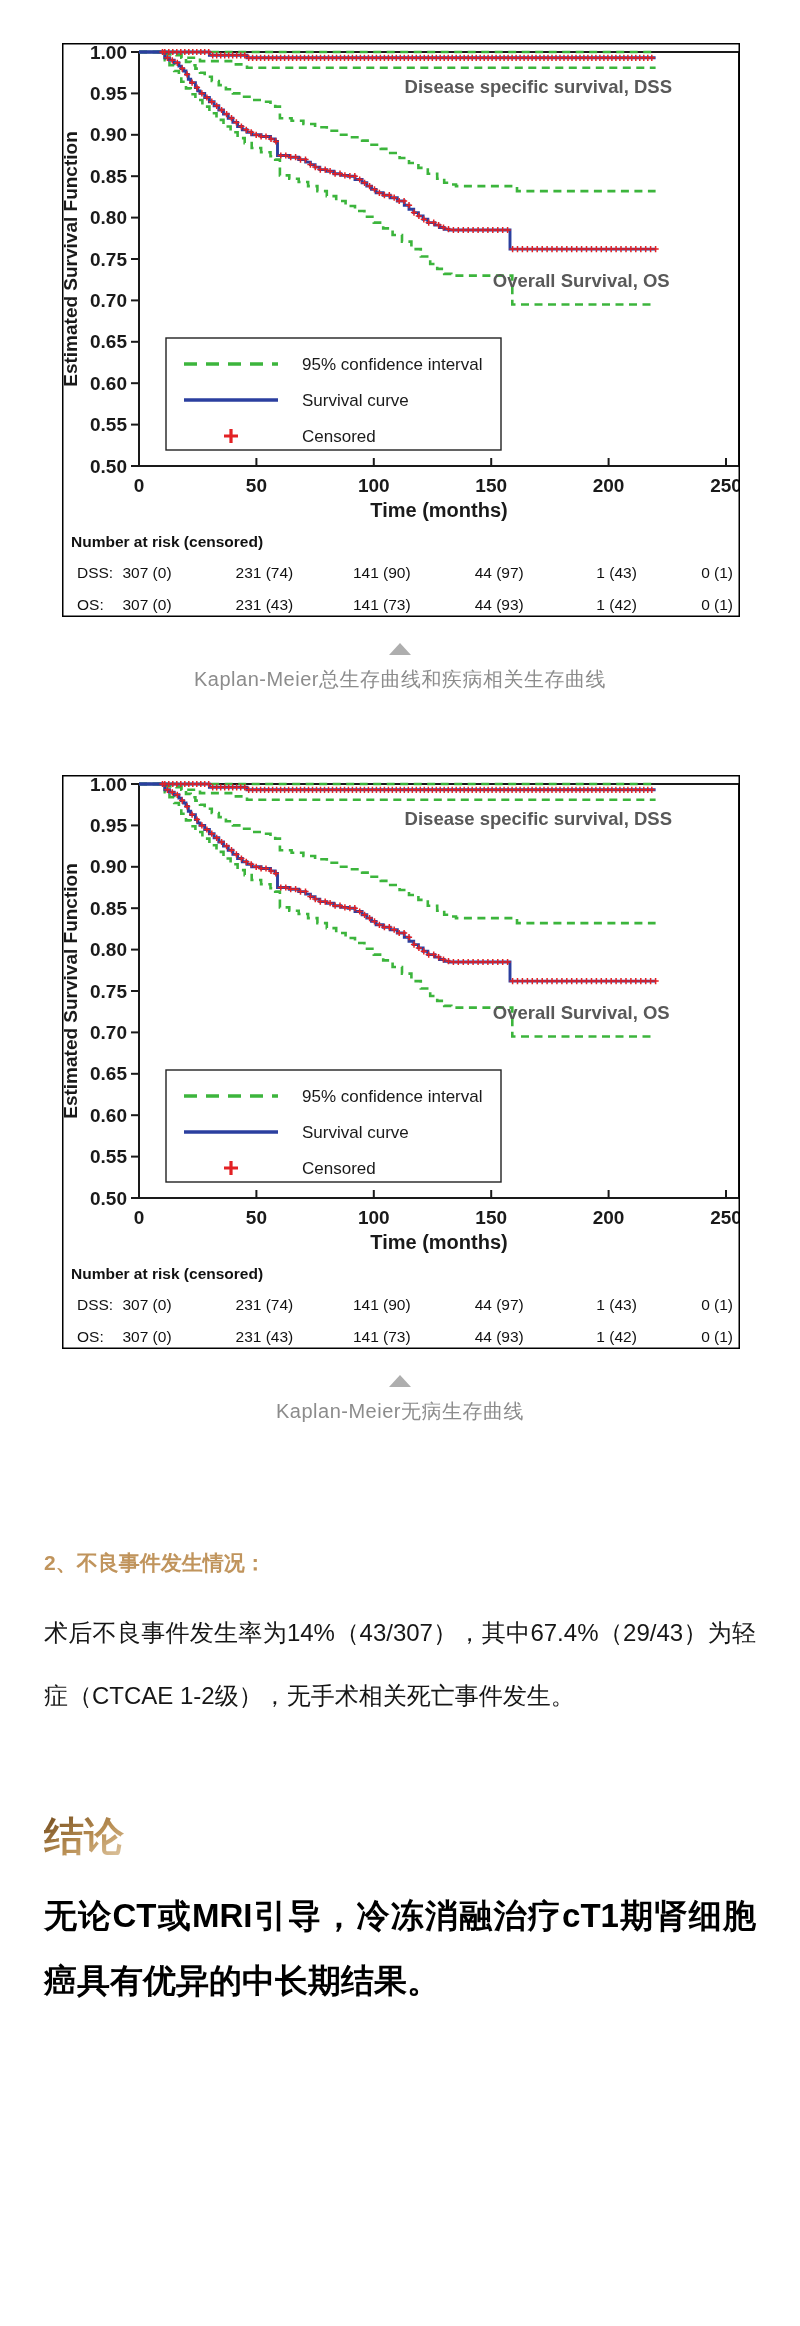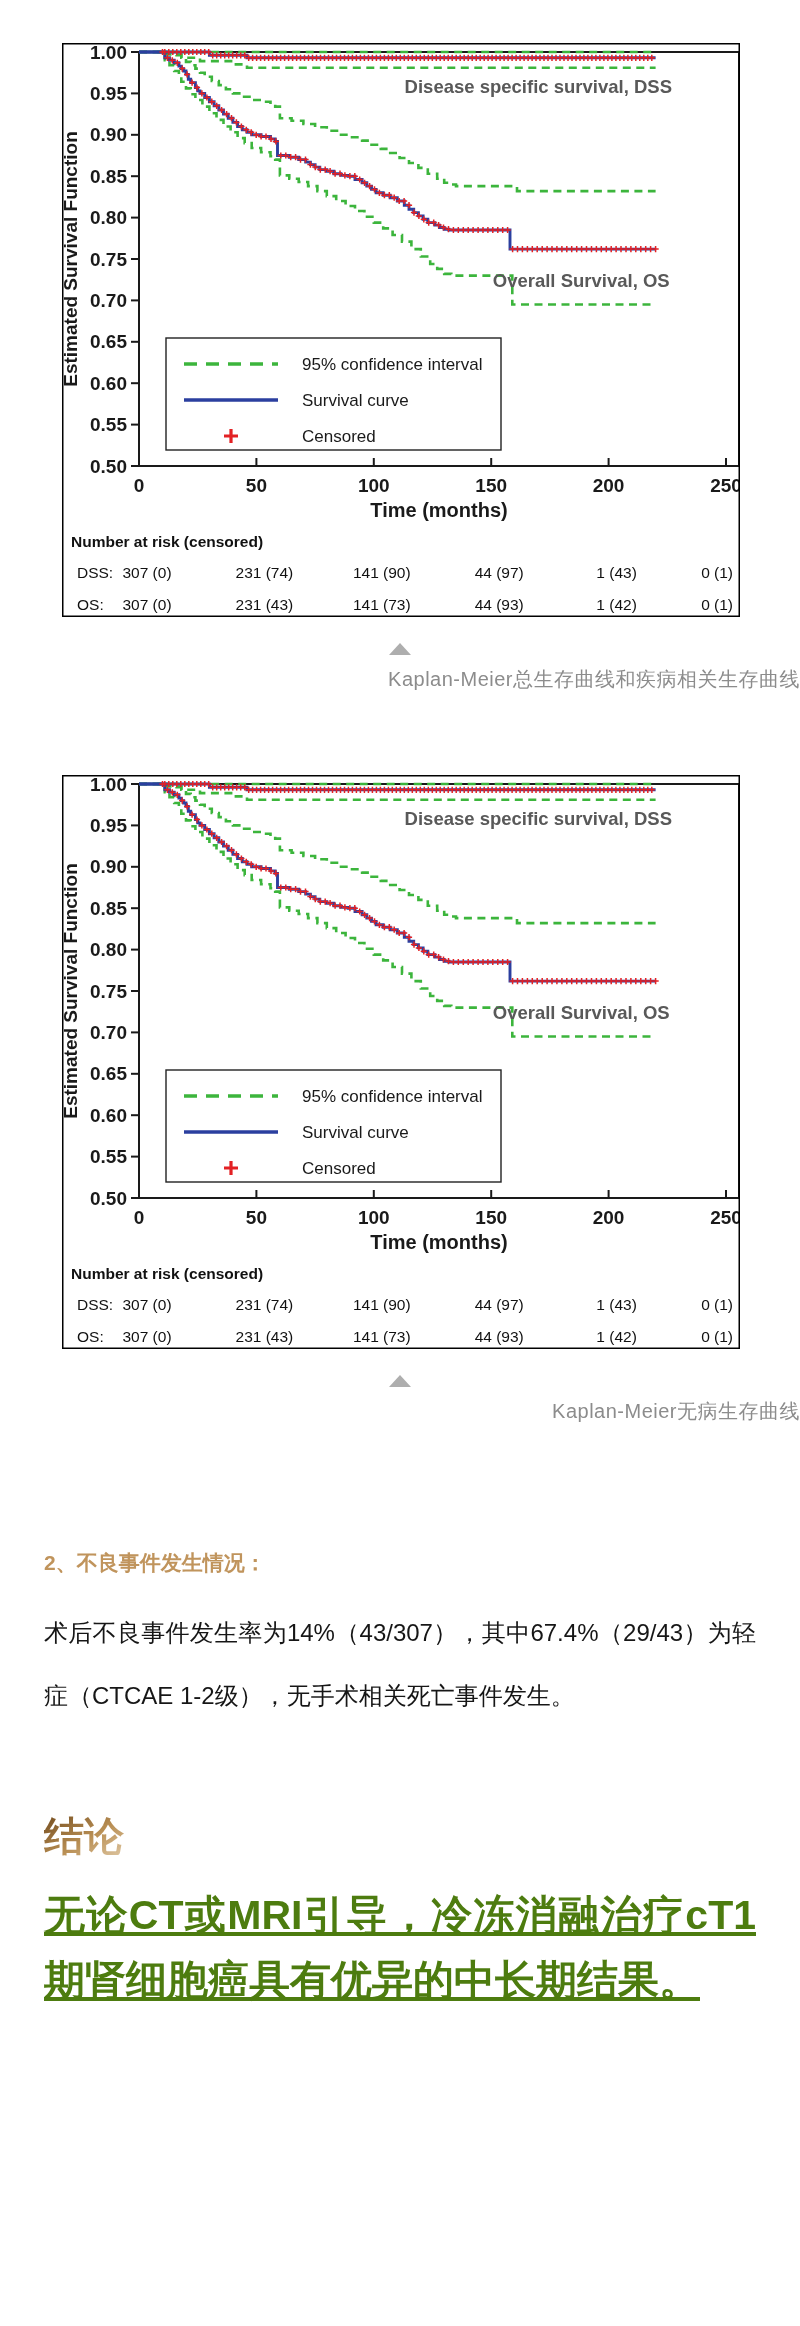--- a/index.html
+++ b/index.html
@@ -1,34 +1,34 @@
 <!DOCTYPE html>
 <html><head>
 <meta charset="utf-8">
 <style>
   html,body{margin:0;padding:0;background:#ffffff;}
   body{width:800px;font-family:"Liberation Sans","DejaVu Sans",sans-serif;color:#1a1a1a;}
   .page{position:relative;width:800px;height:2326px;overflow:hidden;background:#fff;}
   .figure{margin:43px 0 0 62px;width:678px;height:574px;}
   .figure.second{margin-top:82px;}
   .figure svg{display:block;}
-  .fig-caption{text-align:right;margin-top:26px;}
+  .fig-caption{text-align:center;margin-top:26px;}
   .tri{width:0;height:0;border-left:11px solid transparent;border-right:11px solid transparent;
        border-bottom:12px solid #aeaeae;margin:0 auto;}
   .fig-caption-text{margin-top:11px;font-size:20px;color:#8c8c8c;letter-spacing:0.5px;}
   .section{margin:0 44px;}
   .gold-heading{color:#c0945c;font-size:21px;font-weight:bold;margin:118px 0 0 0;line-height:40px;}
   .body-text{font-size:24px;line-height:63px;text-align:justify;margin:18px 0 0 0;color:#161616;font-weight:500;}
   .conclusion-heading{display:inline-block;font-family:"DejaVu Serif","Liberation Serif",serif;
        font-size:40px;font-weight:bold;margin:84px 0 0 0;line-height:50px;color:#a97f48;}
   @supports ((-webkit-background-clip:text) or (background-clip:text)){
     .conclusion-heading{background:linear-gradient(150deg,#7a5324 10%,#b98f54 55%,#e3cdab 100%);
       -webkit-background-clip:text;background-clip:text;color:transparent;}
   }
-  .conclusion-text{font-size:41px;line-height:65px;font-weight:700;text-align:justify;margin:22px 0 0 0;color:#4d7c0f;text-decoration:underline;}
+  .conclusion-text{font-size:33px;line-height:65px;font-weight:700;text-align:justify;margin:22px 0 0 0;color:#000000;}
 </style>
 </head>
 <body>
 
 <div class="page">
 
   <div class="figure">
     <svg class="km-svg" width="678" height="574" viewBox="0 0 678 574">
         <g>
           <rect x="77" y="9" width="600" height="414" fill="none" stroke="#1a1a1a" stroke-width="2"></rect>

